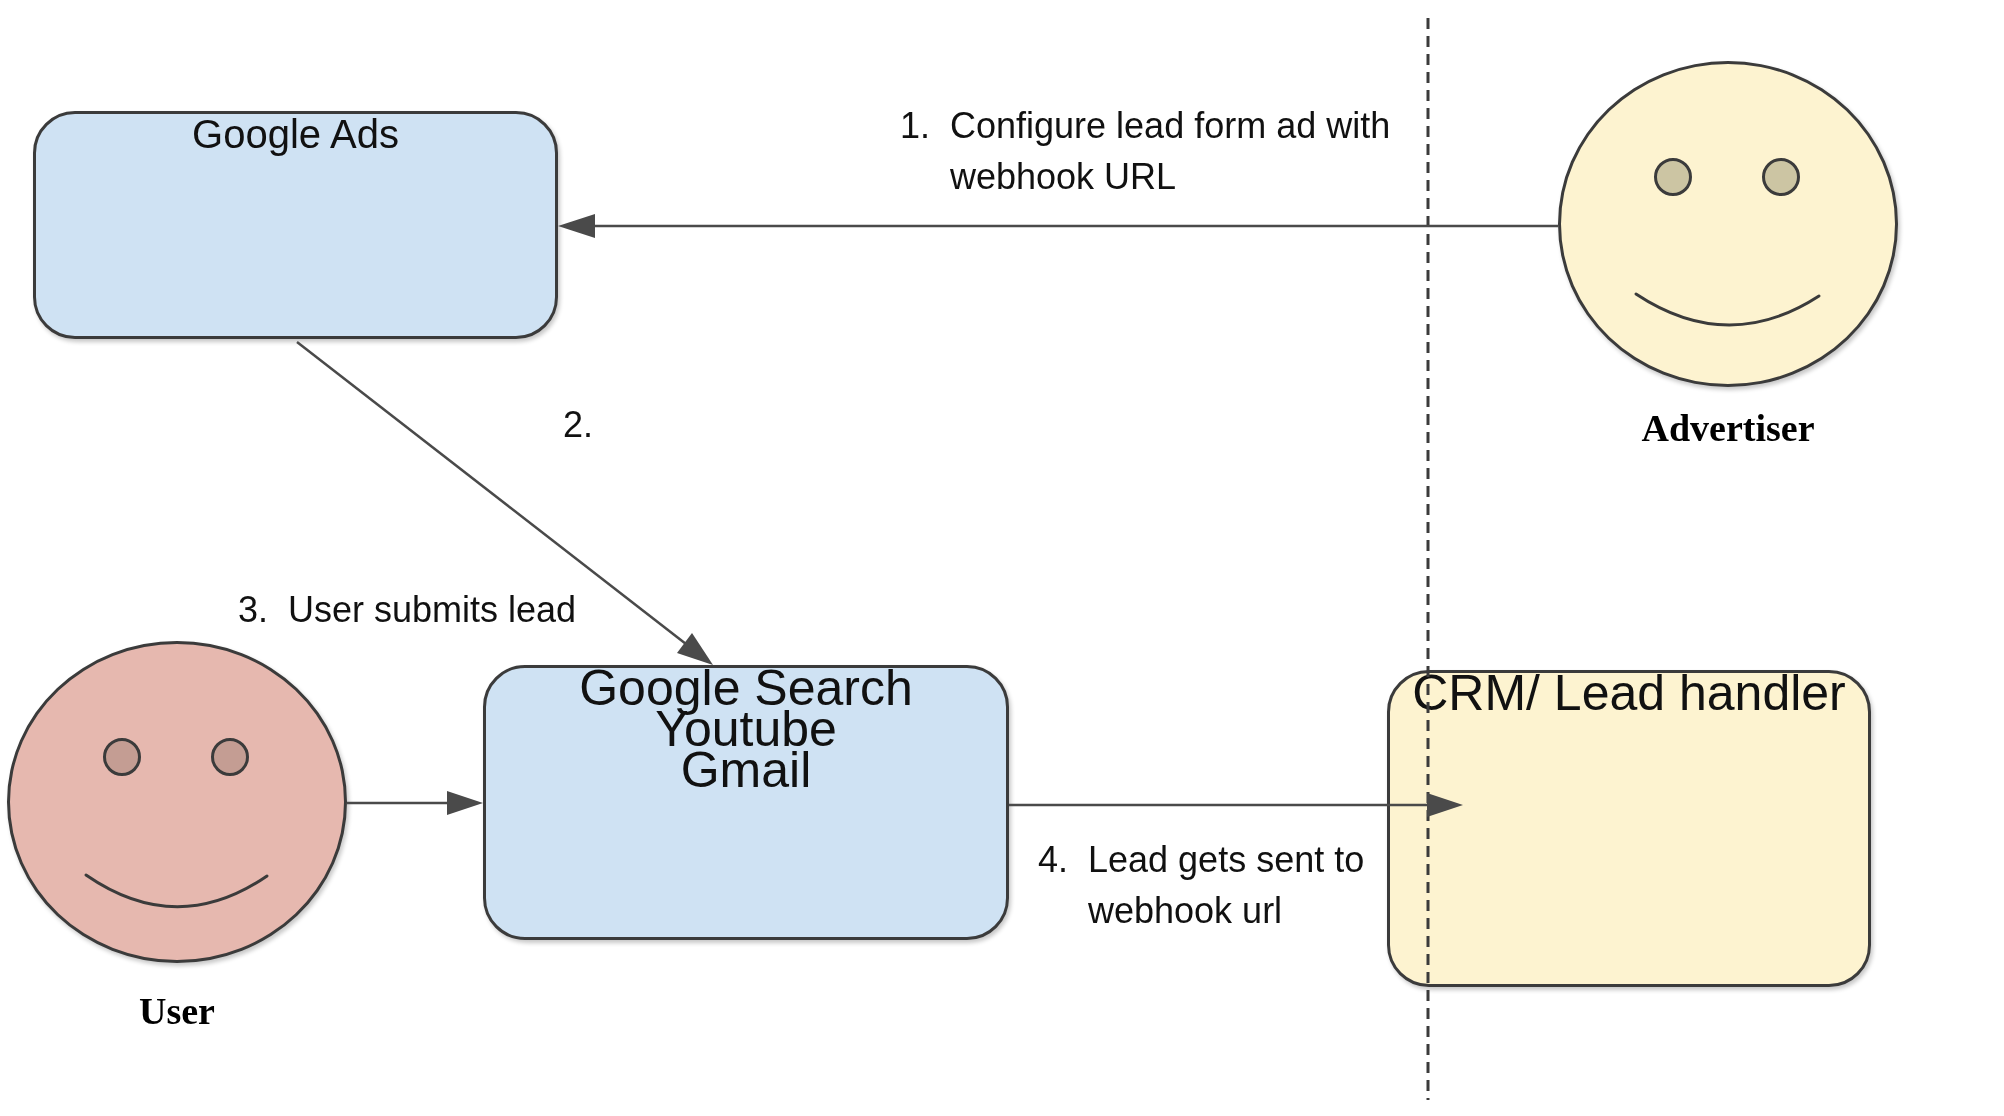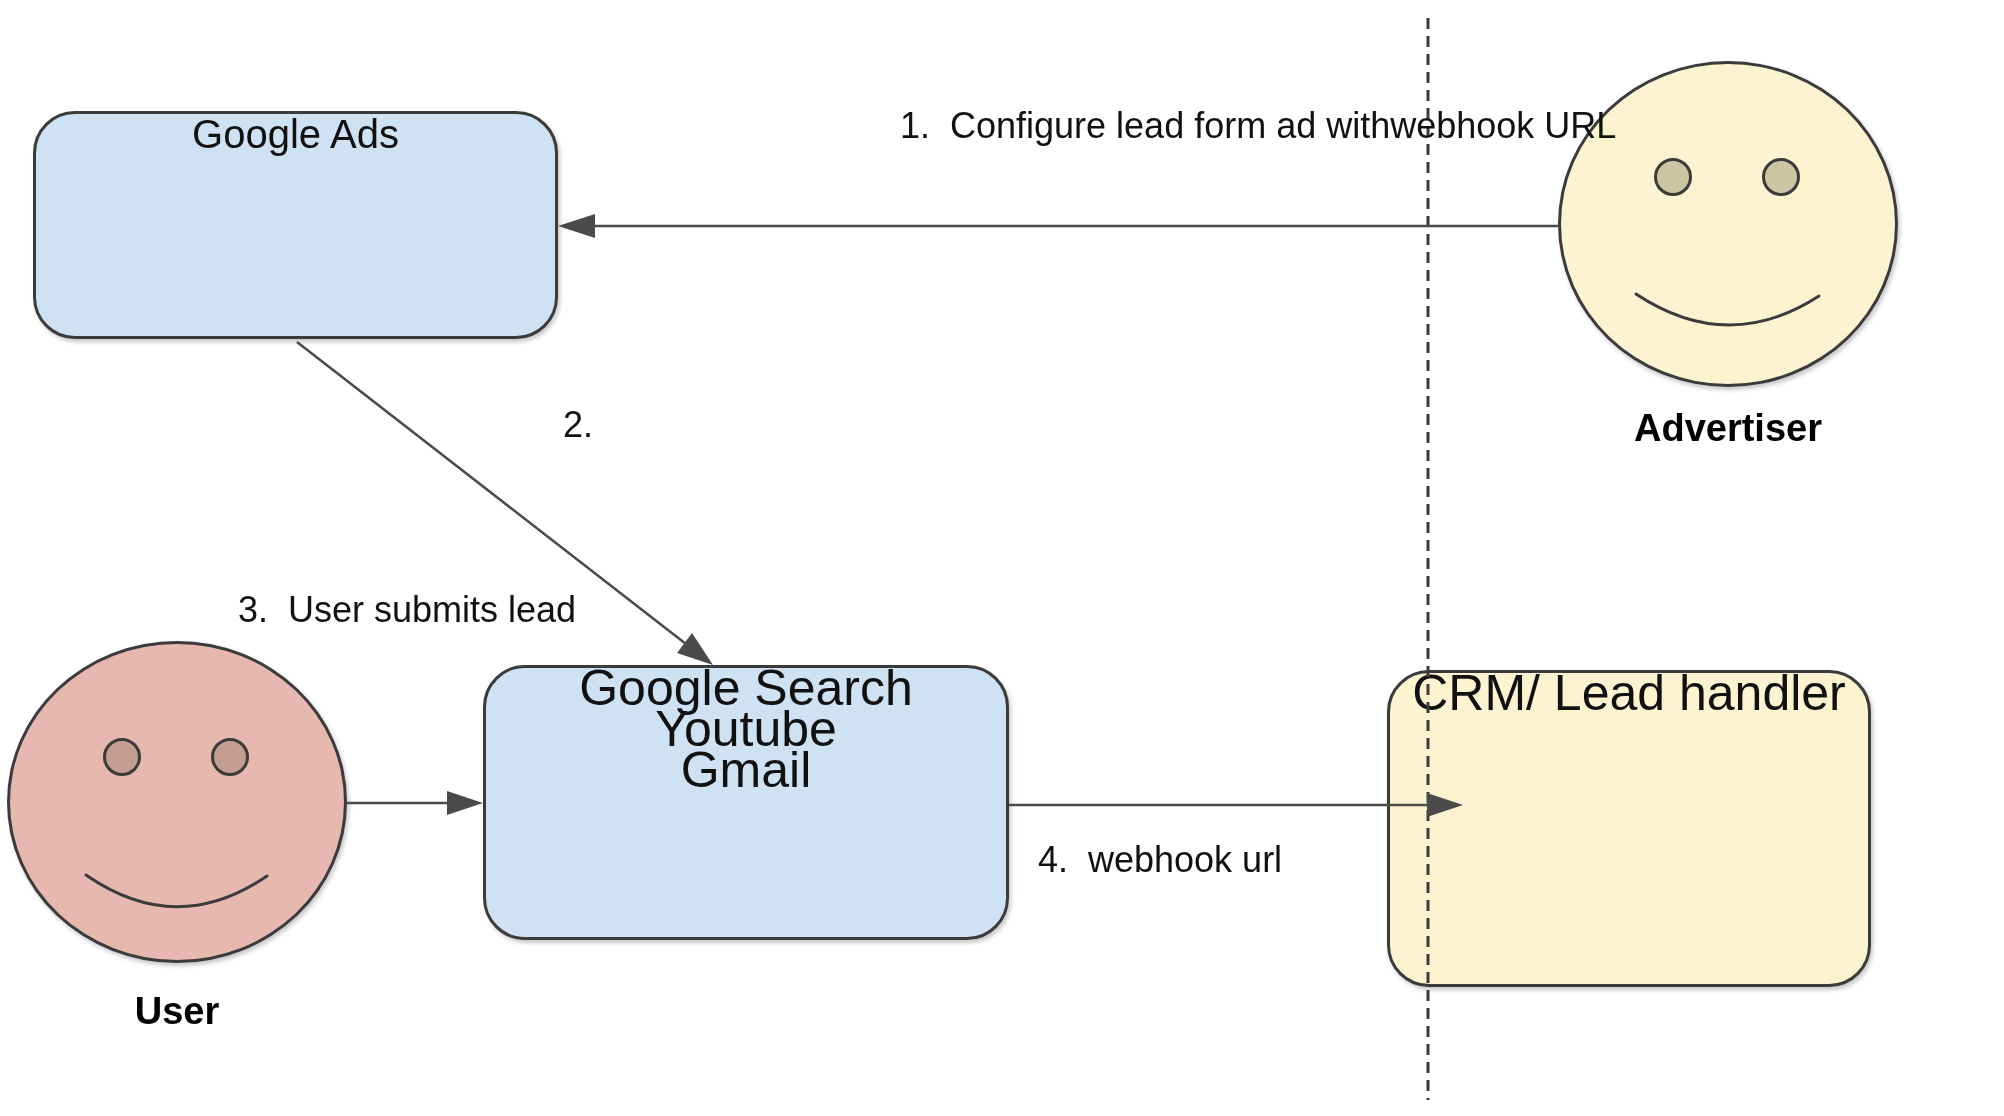--- a/index.html
+++ b/index.html
@@ -34,30 +34,30 @@
   .eye{
     position:absolute;width:38px;height:38px;border-radius:50%;
     border:3px solid var(--stroke);box-sizing:border-box;
   }
   #advertiser-face .eye{background:var(--eye_yellow);}
   #user-face .eye{background:var(--eye_red);}
   .eye.left{left:93px;top:94px;}
   .eye.right{left:201px;top:94px;}
   .actor-name{
     position:absolute;width:340px;text-align:center;
-    font-size:38px;font-weight:bold;line-height:46px;color:#000;
+    font-size:38px;font-weight:bold;line-height:46px;color:#000;font-family:Liberation Serif, serif;
   }
   #advertiser-name{left:1558px;top:405px;}
   #user-name{left:7px;top:988px;}
   .step{
     position:absolute;display:flex;align-items:flex-start;
     font-size:36px;line-height:44px;color:var(--text);
   }
   .step .num{width:50px;flex:0 0 50px;}
-  .step .lines{display:flex;flex-direction:row;}
+  .step .lines{display:flex;flex-direction:column;gap:7px;}
   #step1{left:900px;top:104px;}
   #step2{left:563px;top:403px;}
   #step3{left:238px;top:588px;}
   #step4{left:1038px;top:838px;}
   #connector-layer{position:absolute;left:0;top:0;pointer-events:none;}
 </style>
 </head>
 <body>
 
 <div id="canvas">
@@ -130,20 +130,21 @@
   <div class="step" id="step3">
     <span class="num">3.</span>
     <span class="lines">
       <span>User submits lead</span>
     </span>
   </div>
 
   <div class="step" id="step4">
     <span class="num">4.</span>
     <span class="lines">
+      <span>Lead gets sent to</span>
       <span>webhook url</span>
     </span>
   </div>
 
   <div class="actor-name" id="advertiser-name">Advertiser</div>
   <div class="actor-name" id="user-name">User</div>
 
 </div>
 
 </body></html>

